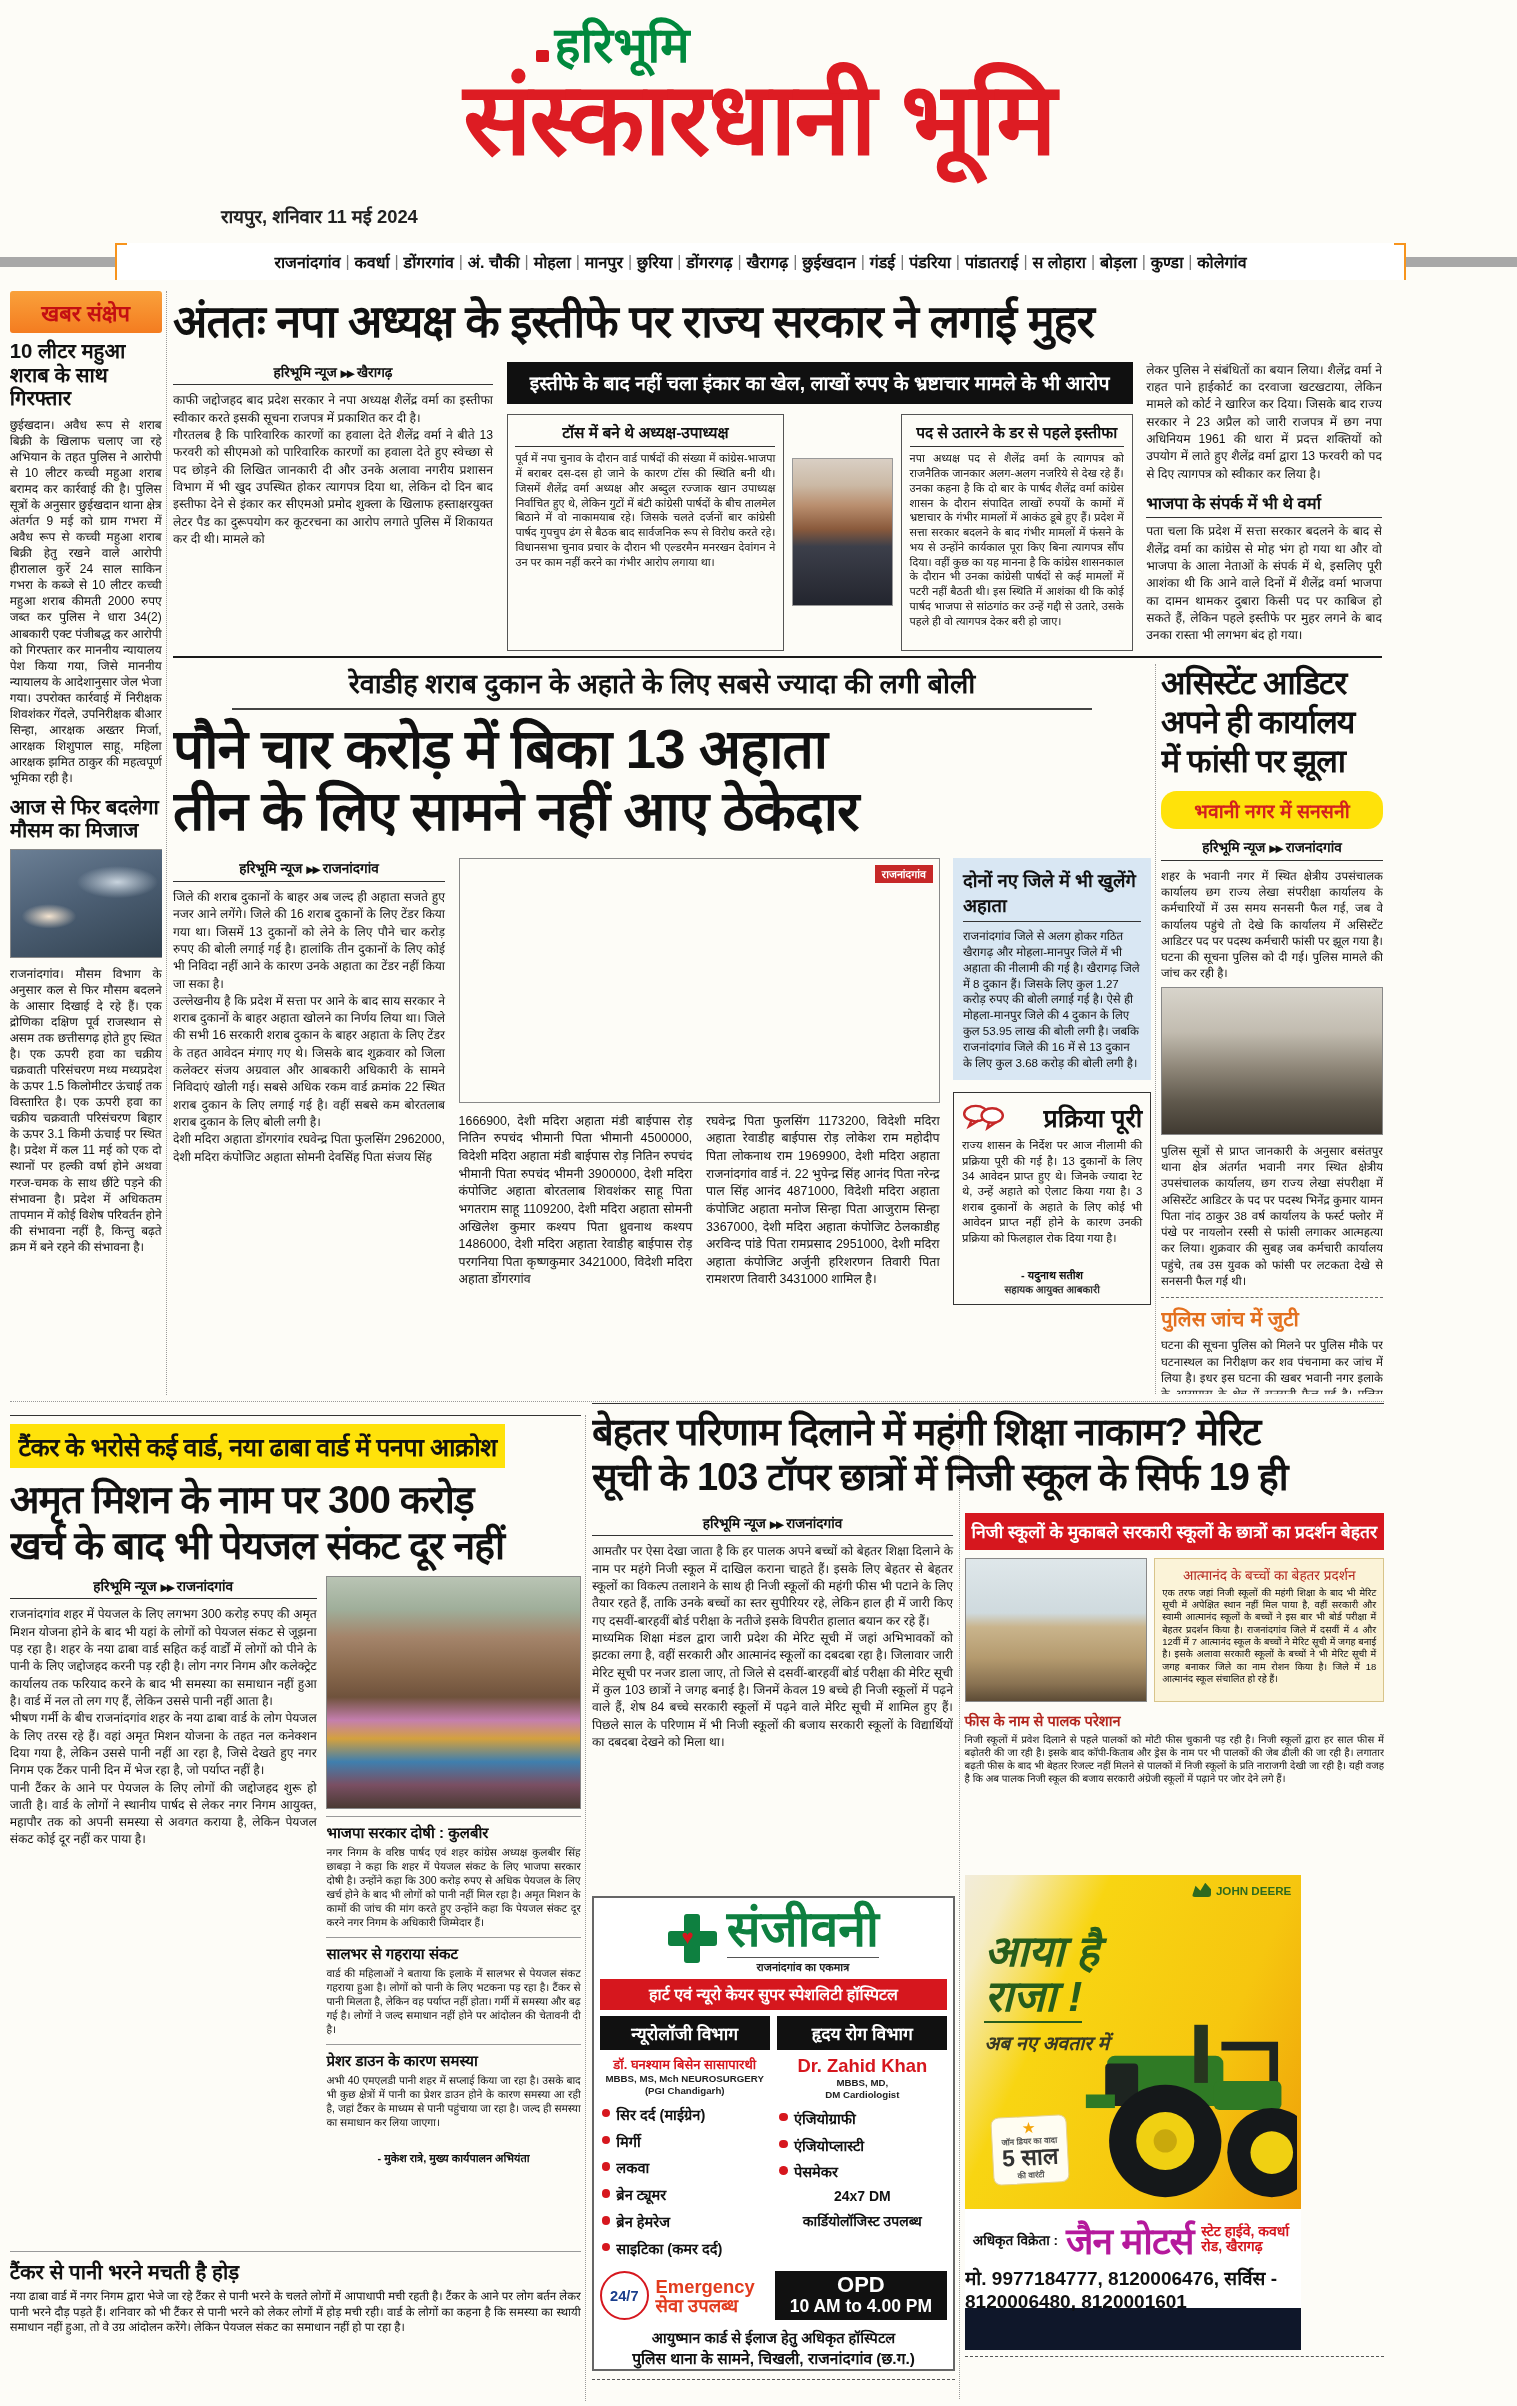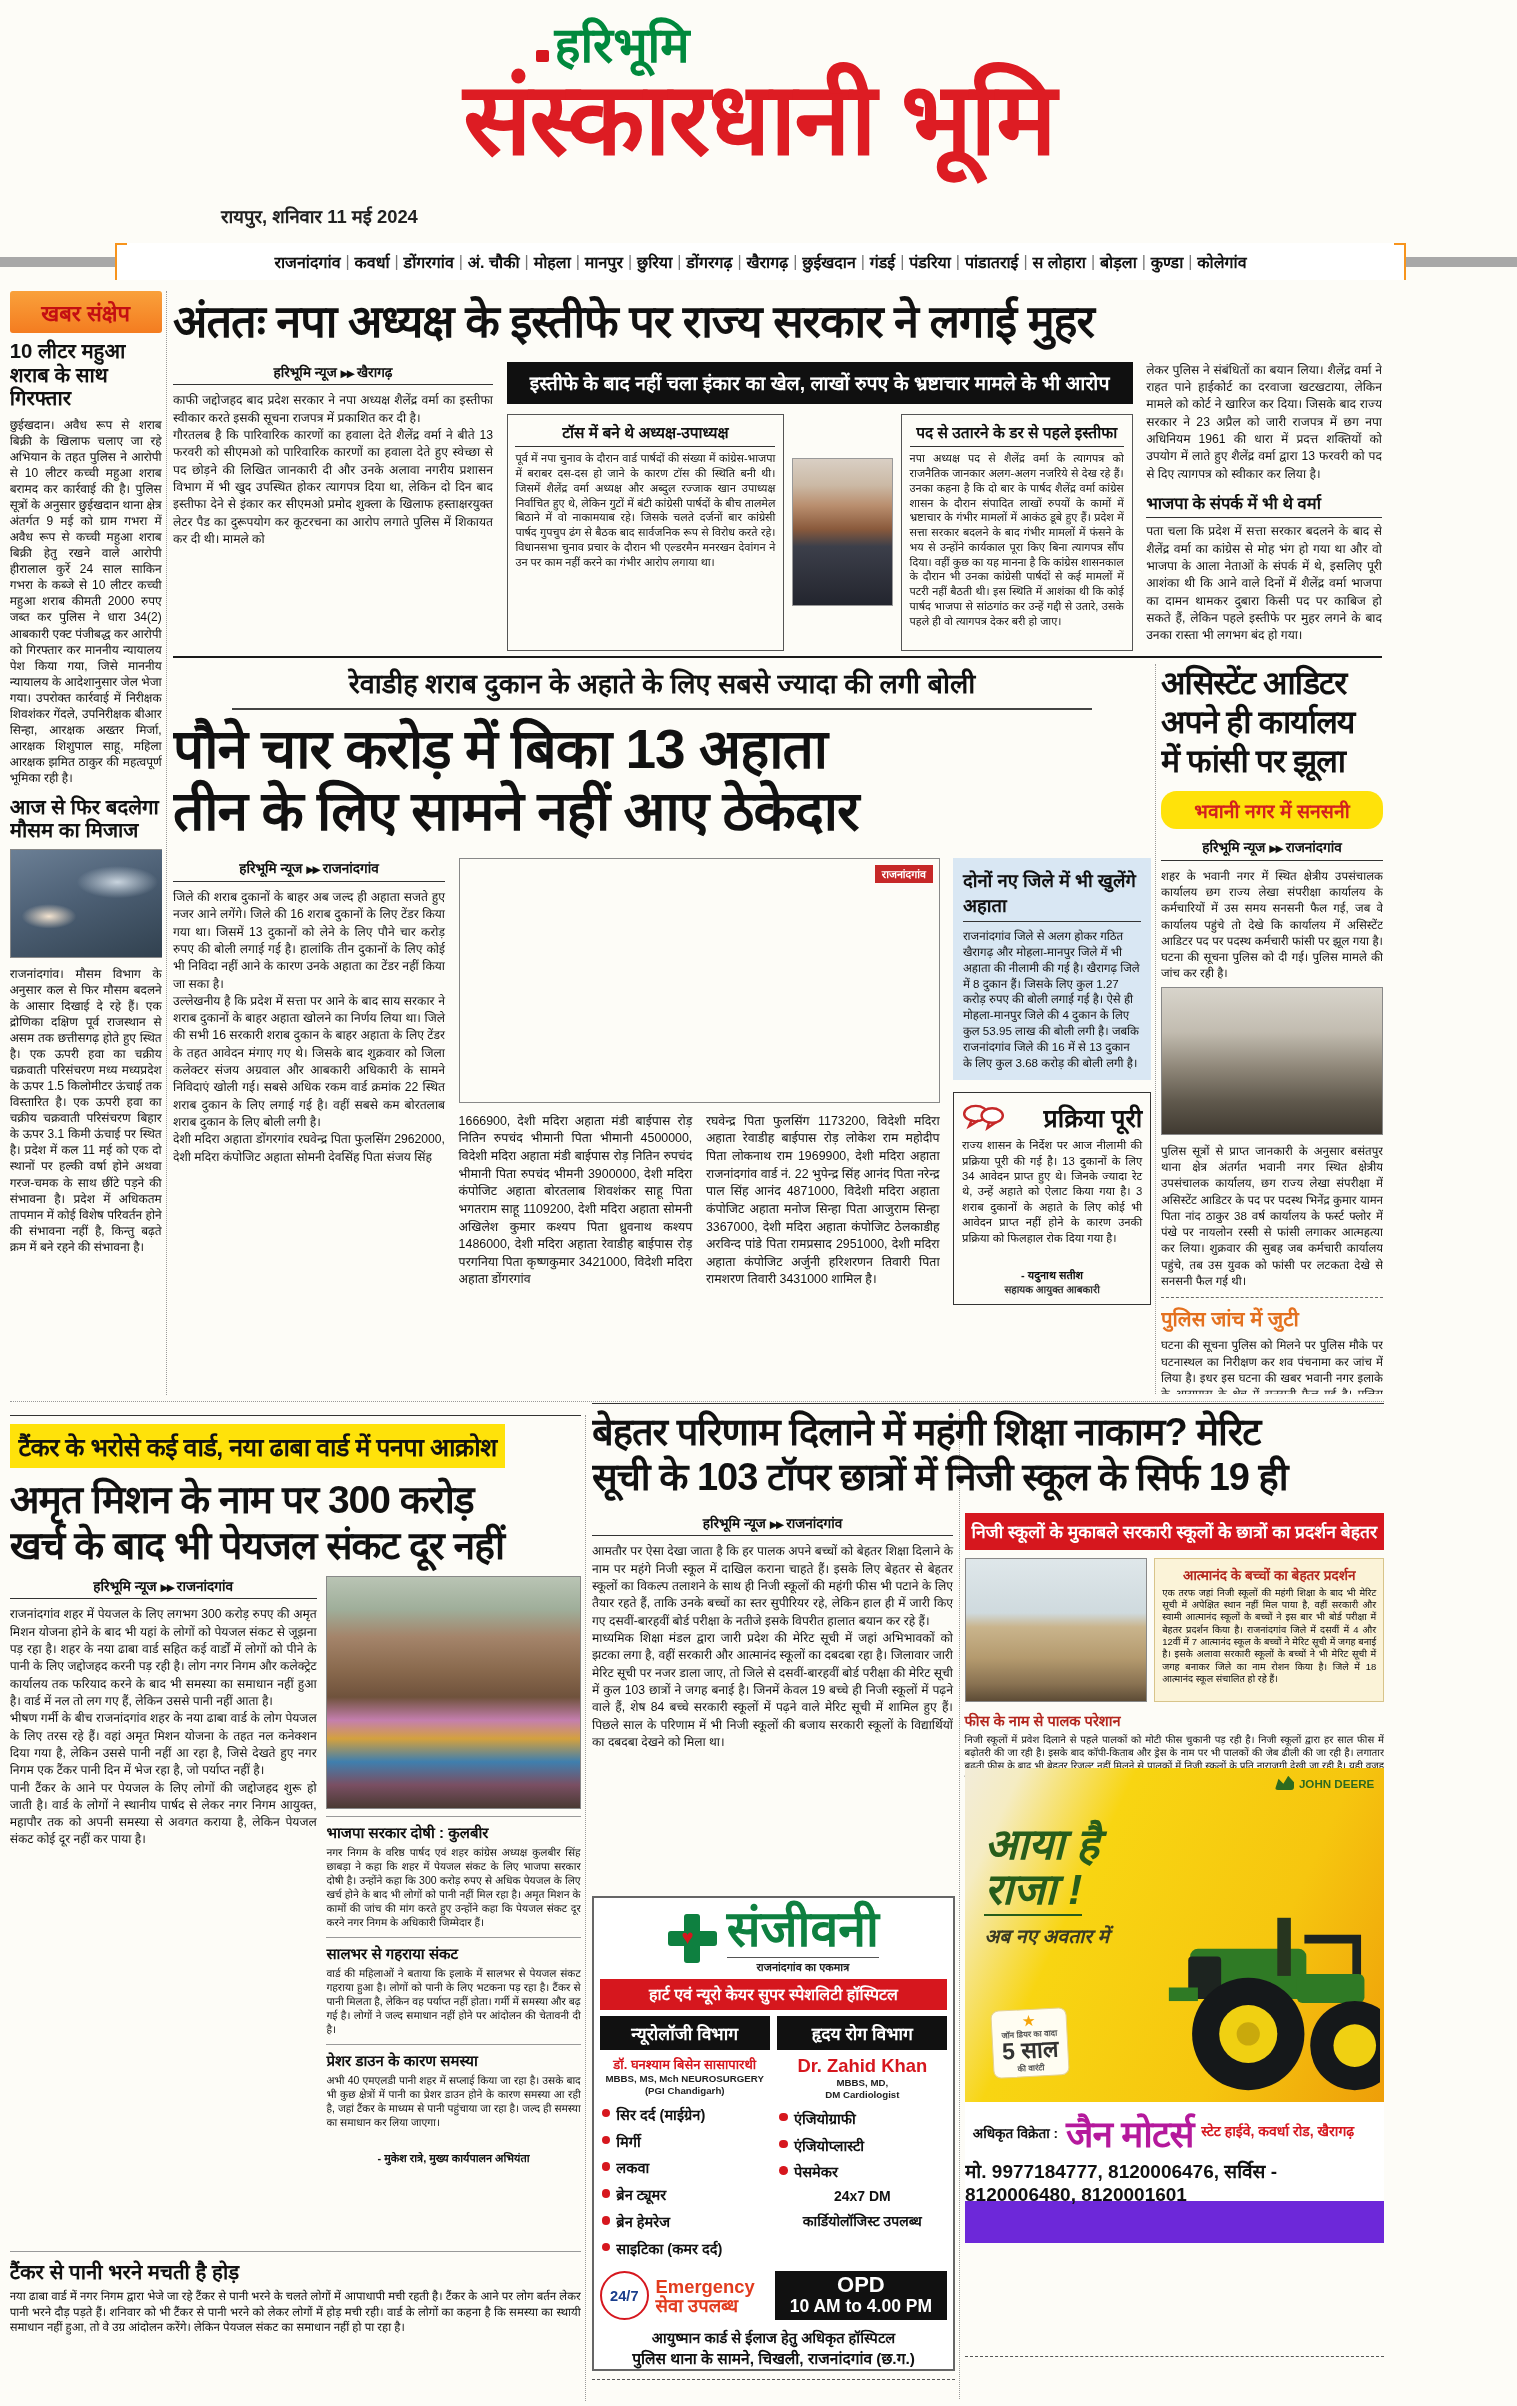--- a/index.html
+++ b/index.html
@@ -113,21 +113,21 @@
   .education{left:592px;top:1403px;width:792px;height:483px;overflow:hidden;border-top:1.5px solid #333;padding-top:5.8px;}
   .education h2{font-size:38px;font-weight:800;line-height:1.2;margin:0;white-space:pre-line;letter-spacing:-1px;}
   .edu-body{display:flex;gap:11.6px;margin-top:11.6px;height:357px;overflow:hidden;}
   .edu-left{width:361px;flex:none;}
   .edu-right{flex:1;}
   .red-banner{background:#d6171e;color:#fff;font-weight:800;font-size:17.5px;text-align:center;padding:6.8px 3.9px;}
   .edu-row{display:flex;gap:7.8px;margin-top:7.8px;}
   .school-photo{width:180px;height:142px;flex:none;border:1px solid #888;
     background:linear-gradient(180deg,#dfe7ea 0%,#cfdade 38%,#c9b48c 48%,#b49a6e 70%,#897252 88%,#5d4c36 100%);}
   .ybox{flex:1;background:#fbf3d8;border:1px solid #d8c48a;padding:5.8px 6.8px;overflow:hidden;}
-  .ybox .stitle{font-size:13.6px;font-weight:700;color:#b3261e;text-align:center;margin-bottom:2.9px;}
+  .ybox .stitle{font-size:13.6px;font-weight:400;color:#b3261e;text-align:center;margin-bottom:2.9px;}
   .ybox p{font-size:9.5px;line-height:1.3;text-align:justify;margin:0;}
   .fees{margin-top:7.8px;}
   .fees .stitle{font-size:14.6px;font-weight:800;color:#b3261e;margin-bottom:2.9px;}
   .fees p{font-size:10px;line-height:1.32;text-align:justify;margin:0;}
   
   .sanj{left:592px;top:1896px;width:363px;height:475px;border:2.4px solid #666;background:#fff;
         padding:5.8px;box-sizing:border-box;overflow:hidden;}
   .sj-top{display:flex;align-items:center;justify-content:center;gap:9.7px;}
   .cross{position:relative;width:49px;height:49px;flex:none;}
   .cross::before{content:'';position:absolute;left:16.5px;top:0;width:15.5px;height:49px;background:#0e8040;border-radius:2.9px;}
@@ -153,21 +153,21 @@
             display:flex;align-items:center;justify-content:center;font-weight:800;font-size:14.6px;color:#1a3e8c;}
   .emg-text{color:#e23b1e;font-weight:800;font-size:18.4px;line-height:1.05;}
   .opd{flex:1;background:#111;color:#fff;text-align:center;padding:2.9px 1.9px;}
   .opd-t{font-size:22px;font-weight:800;line-height:1;}
   .opd-time{font-size:17.5px;font-weight:800;}
   .sj-ayush{font-weight:800;font-size:14.6px;text-align:center;margin-top:6.8px;}
   .sj-addr{font-weight:800;font-size:15.5px;text-align:center;}
   .sj-help{color:#d6171e;font-weight:800;font-size:15px;text-align:center;margin-top:2.9px;}
   .sj-help .hl{color:#555;font-size:11.6px;margin-right:3.9px;}
   
-  .tractor{left:965px;top:1768px;width:419px;height:475px;overflow:hidden;background:#6d28d9;box-sizing:border-box;}
+  .tractor{left:965px;top:1875px;width:336px;height:475px;overflow:hidden;background:#0f172a;box-sizing:border-box;}
   .tr-visual{position:relative;height:334px;
     background:linear-gradient(115deg,#f2ecda 0%,#f5ecc2 10%,#f8d512 30%,#f6c60f 68%,#ee9e09 100%);}
   .jd-logo{position:absolute;top:7.8px;right:9.7px;display:flex;align-items:center;gap:4.9px;
            color:#2d6a1f;font-weight:800;font-size:11.6px;}
   .jd-mark{width:19.4px;height:14.6px;background:#2d6a1f;border-radius:2.9px;
            clip-path:polygon(0 100%,20% 20%,45% 55%,70% 0,100% 45%,100% 100%);}
   .tr-slogan{position:absolute;left:19.4px;top:54px;color:#275d1b;font-weight:800;font-style:italic;line-height:1.05;}
   .tr-l1{font-size:43px;}
   .tr-l2{font-size:43px;border-bottom:2.9px solid #275d1b;display:inline-block;padding-bottom:1.9px;}
   .tr-l3{font-size:19.4px;color:#3a3a24;margin-top:9.7px;}

